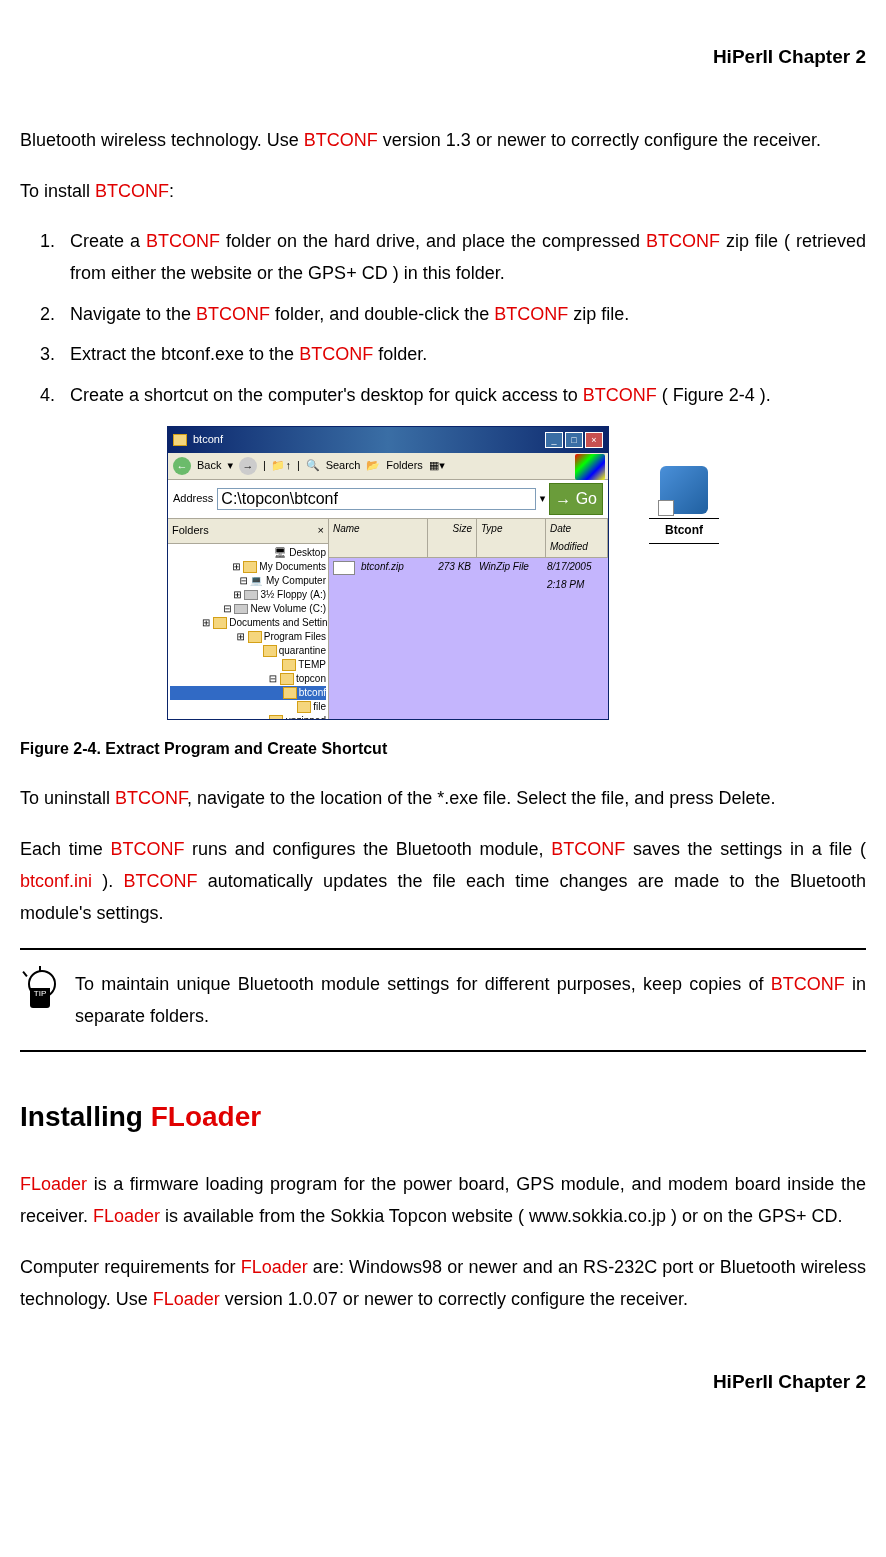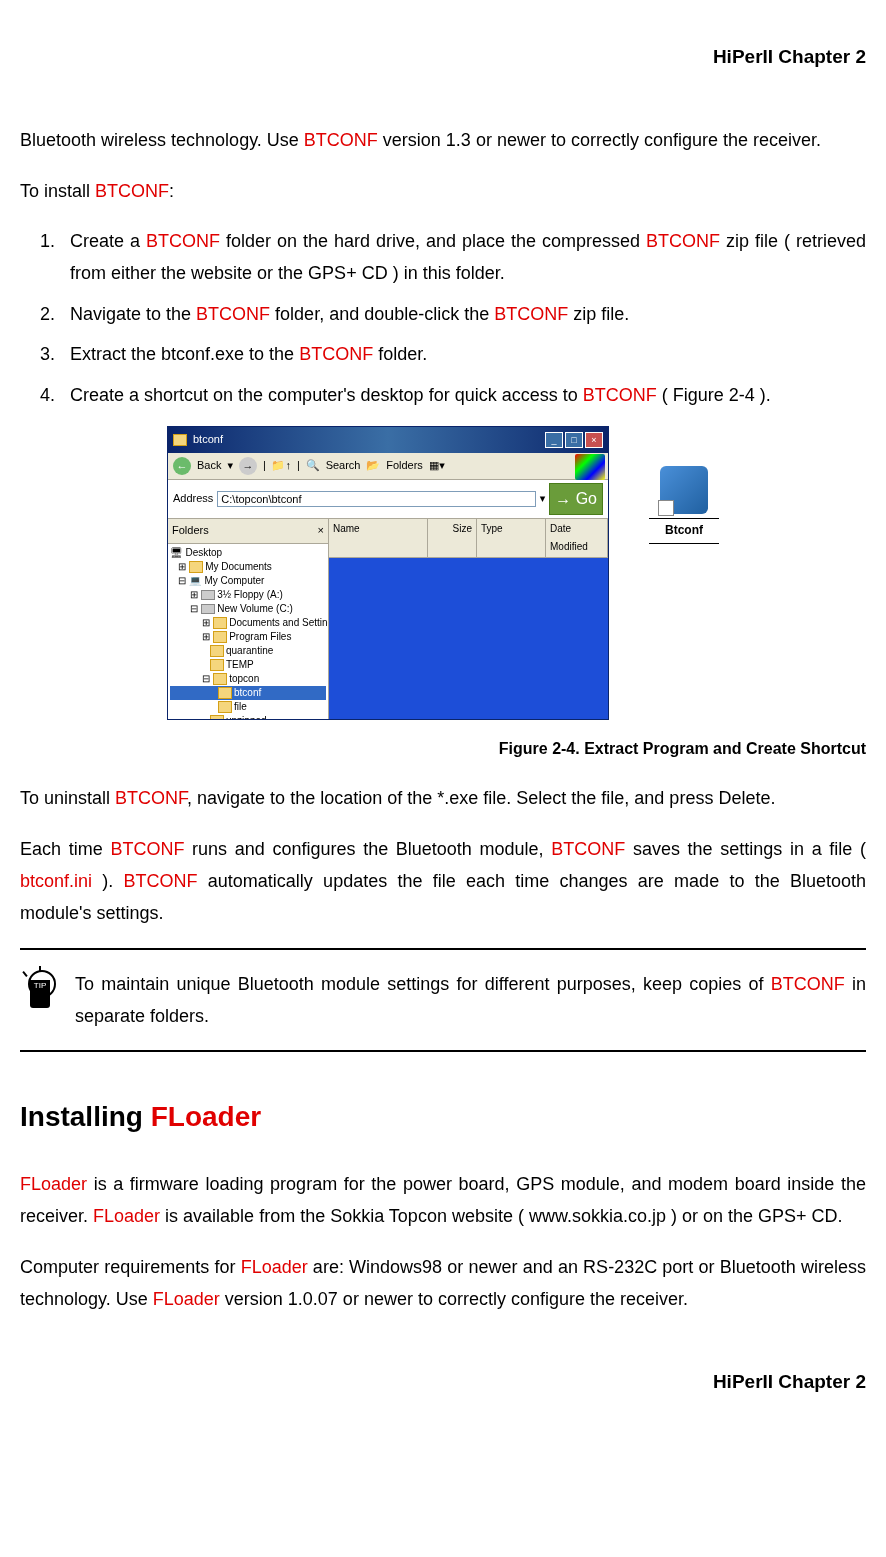--- a/index.html
+++ b/index.html
@@ -60,31 +60,31 @@
       display: flex; align-items: center; justify-content: center;
       font-size: 9px; color:#fff;
     }
     .title-bar-buttons span.close { background:#c75050;}
     .menu-bar { background:#ece9d8; padding:2px 5px; display:flex; gap:10px; border-bottom:1px solid #aca899;}
     .toolbar { background:#ece9d8; padding:3px 5px; display:flex; align-items:center; gap:6px; border-bottom:1px solid #aca899; position:relative;}
     .toolbar .xp-logo { position:absolute; right:3px; top:1px; width:30px; height:26px; background: linear-gradient(135deg,#f00,#0f0,#00f,#ff0); border-radius:2px;}
     .btn-back { background:#6bbb6b; color:#fff; border-radius:50%; width:18px; height:18px; display:inline-flex; align-items:center; justify-content:center; font-weight:bold;}
     .btn-fwd { background:#ccc; border-radius:50%; width:18px; height:18px; display:inline-flex; align-items:center; justify-content:center;}
     .address-bar { background:#ffffff; padding:3px 5px; display:flex; align-items:center; gap:4px; border-bottom:1px solid #aca899;}
-    .address-bar input { flex:1; font-size:11px; padding:1px 3px; border:1px solid #7f9db9; background:#fff;}
+    .address-bar input { flex:1; font-size:16px; padding:1px 3px; border:1px solid #7f9db9; background:#fff;}
     .go-btn { background:#6a9c3a; color:#fff; padding:1px 5px; border:1px solid #4a7c1a; font-size:16px;}
     .content-area { display:flex; background:#fff; height:200px;}
     .folders-pane { width:160px; border-right:1px solid #aca899; background:#fff; overflow:hidden;}
     .folders-header { background:#ece9d8; padding:2px 4px; border-bottom:1px solid #aca899; display:flex; justify-content:space-between;}
     .tree { padding:2px 2px; font-size:10px; line-height:1.4;}
-    .tree-item { white-space: nowrap; }
+    .tree-item { white-space: nowrap; text-align: right; }
     .tree-item.sel { background:#316ac5; color:#fff;}
     .folder-ico { display:inline-block; width:12px; height:10px; background:#f5d67d; border:1px solid #d4a017; margin-right:2px; vertical-align:middle;}
     .drive-ico { display:inline-block; width:12px; height:8px; background:#ccc; border:1px solid #888; margin-right:2px; vertical-align:middle;}
-    .file-pane { flex:1; background:#1d4ed8;}
+    .file-pane { flex:1; background:#c4b5fd;font-style:italic;}
     .file-header { display:flex; background:#ece9d8; border-bottom:1px solid #aca899; font-size:10px;}
     .file-header span { padding:1px 4px; border-right:1px solid #aca899;}
     .col-name { width:90px;} .col-size{width:40px; text-align:right;} .col-type{width:60px;} .col-date{flex:1;}
     .file-row { display:flex; font-size:10px; padding:0 0;}
     .file-row span { padding:0 4px;}
     .file-ico { display:inline-block; width:12px; height:12px; background:#fff; border:1px solid #888; margin-right:2px; vertical-align:middle;}
     .shortcut-icon {
       width: 70px;
       text-align: center;
       margin-top: 40px;
@@ -95,33 +95,33 @@
       background: linear-gradient(135deg, #4a90d9, #2060a0);
       border-radius: 6px;
       position: relative;
     }
     .shortcut-icon .icon-box::after{
       content:"";
       position:absolute; bottom:-2px; left:-2px;
       width:14px; height:14px; background:#fff; border:1px solid #888;
     }
     .shortcut-icon .label { font-size:12px; font-weight:bold; border-top:1px solid #000; border-bottom:1px solid #000; padding:1px 0;}
-    .caption { text-align:right; font-weight:bold; font-size:16px; margin:10px 0 15px 0;}
+    .caption { text-align:left; font-weight:bold; font-size:16px; margin:10px 0 15px 0;}
     hr.thick { border:none; border-top:2px solid #000; margin:18px 0;}
     .tip-row { display:flex; align-items:flex-start; gap:15px; margin:10px 0;}
     .tip-icon {
       width:40px; height:40px; flex-shrink:0;
       position:relative;
     }
     .tip-icon .bulb {
       width:24px; height:24px; background:#fff; border:2px solid #000; border-radius:50%;
       position:absolute; top:2px; left:8px;
     }
     .tip-icon .base {
-      position:absolute; bottom:0; left:10px; width:20px; height:28px;
+      position:absolute; bottom:0; left:10px; width:20px; height:20px;
       background:#000; color:#fff; font-size:8px; text-align:center; line-height:12px;
       border-radius:0 0 3px 3px;
     }
     .tip-icon .rays::before, .tip-icon .rays::after {
       content:""; position:absolute; width:2px; height:6px; background:#000;
     }
     .tip-icon .rays::before { top:-2px; left:19px;}
     .tip-icon .rays::after { top:3px; left:4px; transform:rotate(-40deg);}
     h2 { font-size:28px; font-weight:bold; margin:40px 0 25px 0;}
   </style>
@@ -202,20 +202,26 @@
 
         </div>
       </div>
       <div class="file-pane">
         <div class="file-header">
           <span class="col-name">Name</span>
           <span class="col-size">Size</span>
           <span class="col-type">Type</span>
           <span class="col-date">Date Modified</span>
         </div>
+        <div class="file-row">
+          <span class="col-name"><span class="file-ico"></span><span>btconf.zip</span></span>
+          <span class="col-size">273 KB</span>
+          <span class="col-type">WinZip File</span>
+          <span class="col-date">8/17/2005 2:18 PM</span>
+        </div>
       </div>
     </div>
   </div>
   <div class="shortcut-icon">
     <div class="icon-box"></div>
     <div class="label">Btconf</div>
   </div>
 </div>
 
 <div class="caption">Figure 2-4.    Extract Program and Create Shortcut</div>

